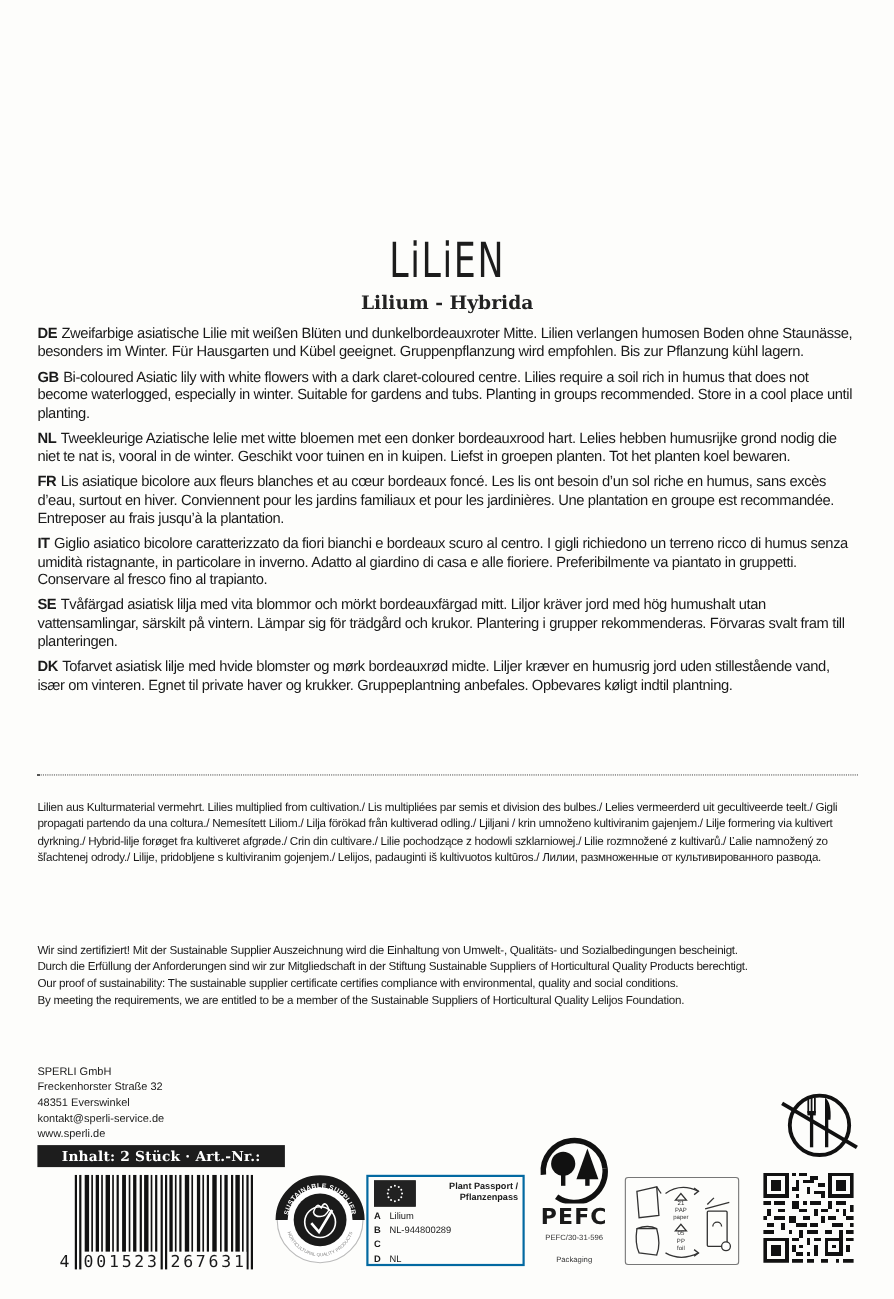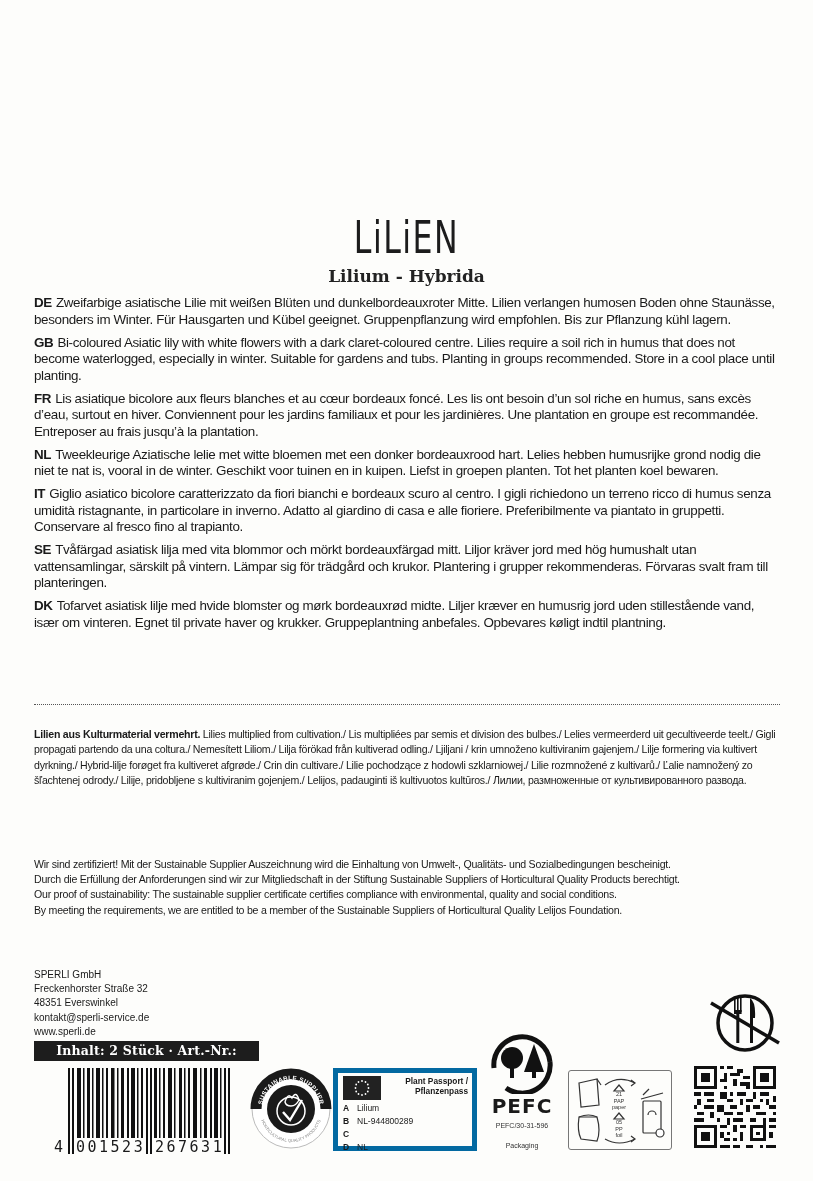--- a/index.html
+++ b/index.html
@@ -40,21 +40,21 @@
 
     .dotted-rule {
       position: absolute; left: 34px; top: 704px; width: 746px;
       border-top: 1px dotted #555;
     }
 
     .propagation {
       position: absolute; left: 34px; top: 727px; width: 750px;
       font-size: 10.6px; line-height: 15.3px; letter-spacing: -0.25px;
     }
-    .propagation .lead { font-weight: bold; text-align: right; }
+    .propagation .lead { font-weight: normal; text-align: right; }
 
     .cert {
       position: absolute; left: 34px; top: 857px; width: 760px;
       font-size: 10.6px; line-height: 15.2px; letter-spacing: -0.25px;
     }
     .cert div { white-space: nowrap; }
 
     .company {
       position: absolute; left: 34px; top: 968px;
       font-size: 10px; line-height: 14.2px;
@@ -73,21 +73,21 @@
     .barcode-bars { position: absolute; left: 0; top: 0; width: 190px; height: 88px; }
     .barcode-digits {
       position: absolute; top: 70px; font-family: "DejaVu Sans Mono", monospace;
       font-size: 15px; background: #fdfdfb; letter-spacing: 2.5px; line-height: 18px;
     }
 
     .ss-badge { position: absolute; left: 250px; top: 1068px; width: 82px; height: 82px; }
 
     .passport {
       position: absolute; left: 333px; top: 1068px; width: 144px; height: 83px;
-      border: 5px solid #0369a1; box-sizing: border-box;
+      border: 2px solid #0369a1; box-sizing: border-box;
       font-size: 8.5px;
     }
     .passport .flag {
       position: absolute; left: 5px; top: 3px; width: 38px; height: 24px; background: #222;
     }
     .passport .hdr {
       position: absolute; right: 4px; top: 3px; text-align: right;
       font-weight: bold; font-size: 8.3px; line-height: 10px;
     }
     .passport .row { position: absolute; left: 5px; font-size: 8.5px; line-height: 12px; }
@@ -111,22 +111,22 @@
 <body>
 
 <div class="page">
 
   <div class="title">LiLiEN</div>
   <div class="subtitle">Lilium - Hybrida</div>
 
   <div class="desc">
     <p><span class="code">DE</span><span>Zweifarbige asiatische Lilie mit weißen Blüten und dunkelbordeauxroter Mitte. Lilien verlangen humosen Boden ohne Staunässe, besonders im Winter. Für Hausgarten und Kübel geeignet. Gruppenpflanzung wird empfohlen. Bis zur Pflanzung kühl lagern.</span></p>
     <p><span class="code">GB</span><span>Bi-coloured Asiatic lily with white flowers with a dark claret-coloured centre. Lilies require a soil rich in humus that does not become waterlogged, especially in winter. Suitable for gardens and tubs. Planting in groups recommended. Store in a cool place until planting.</span></p>
+    <p><span class="code">NL</span><span>Tweekleurige Aziatische lelie met witte bloemen met een donker bordeauxrood hart. Lelies hebben humusrijke grond nodig die niet te nat is, vooral in de winter. Geschikt voor tuinen en in kuipen. Liefst in groepen planten. Tot het planten koel bewaren.</span></p>
     <p><span class="code">FR</span><span>Lis asiatique bicolore aux fleurs blanches et au cœur bordeaux foncé. Les lis ont besoin d’un sol riche en humus, sans excès d’eau, surtout en hiver. Conviennent pour les jardins familiaux et pour les jardinières. Une plantation en groupe est recommandée. Entreposer au frais jusqu’à la plantation.</span></p>
-    <p><span class="code">NL</span><span>Tweekleurige Aziatische lelie met witte bloemen met een donker bordeauxrood hart. Lelies hebben humusrijke grond nodig die niet te nat is, vooral in de winter. Geschikt voor tuinen en in kuipen. Liefst in groepen planten. Tot het planten koel bewaren.</span></p>
     <p><span class="code">IT</span><span>Giglio asiatico bicolore caratterizzato da fiori bianchi e bordeaux scuro al centro. I gigli richiedono un terreno ricco di humus senza umidità ristagnante, in particolare in inverno. Adatto al giardino di casa e alle fioriere. Preferibilmente va piantato in gruppetti. Conservare al fresco fino al trapianto.</span></p>
     <p><span class="code">SE</span><span>Tvåfärgad asiatisk lilja med vita blommor och mörkt bordeauxfärgad mitt. Liljor kräver jord med hög humushalt utan vattensamlingar, särskilt på vintern. Lämpar sig för trädgård och krukor. Plantering i grupper rekommenderas. Förvaras svalt fram till planteringen.</span></p>
     <p><span class="code">DK</span><span>Tofarvet asiatisk lilje med hvide blomster og mørk bordeauxrød midte. Liljer kræver en humusrig jord uden stillestående vand, især om vinteren. Egnet til private haver og krukker. Gruppeplantning anbefales. Opbevares køligt indtil plantning.</span></p>
   </div>
 
   <div class="dotted-rule"></div>
 
   <div class="propagation">
     <span class="lead">Lilien aus Kulturmaterial vermehrt.</span>
     <span>Lilies multiplied from cultivation./ Lis multipliées par semis et division des bulbes./ Lelies vermeerderd uit gecultiveerde teelt./ Gigli propagati partendo da una coltura./ Nemesített Liliom./ Lilja förökad från kultiverad odling./ Ljiljani / krin umnoženo kultiviranim gajenjem./ Lilje formering via kultivert dyrkning./ Hybrid-lilje forøget fra kultiveret afgrøde./ Crin din cultivare./ Lilie pochodzące z hodowli szklarniowej./ Lilie rozmnožené z kultivarů./ Ľalie namnožený zo šľachtenej odrody./ Lilije, pridobljene s kultiviranim gojenjem./ Lelijos, padauginti iš kultivuotos kultūros./ Лилии, размноженные от культивированного развода.</span>

